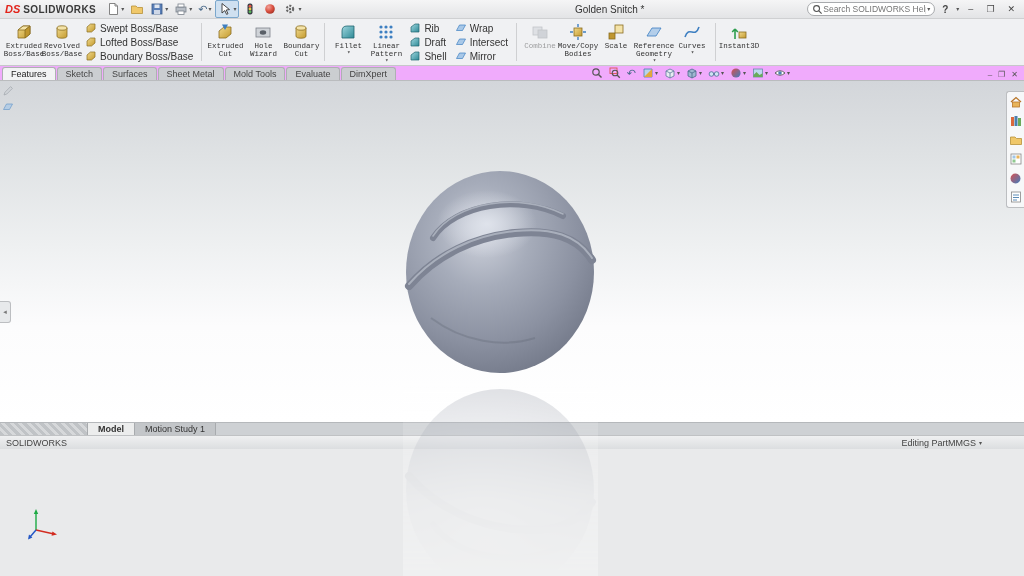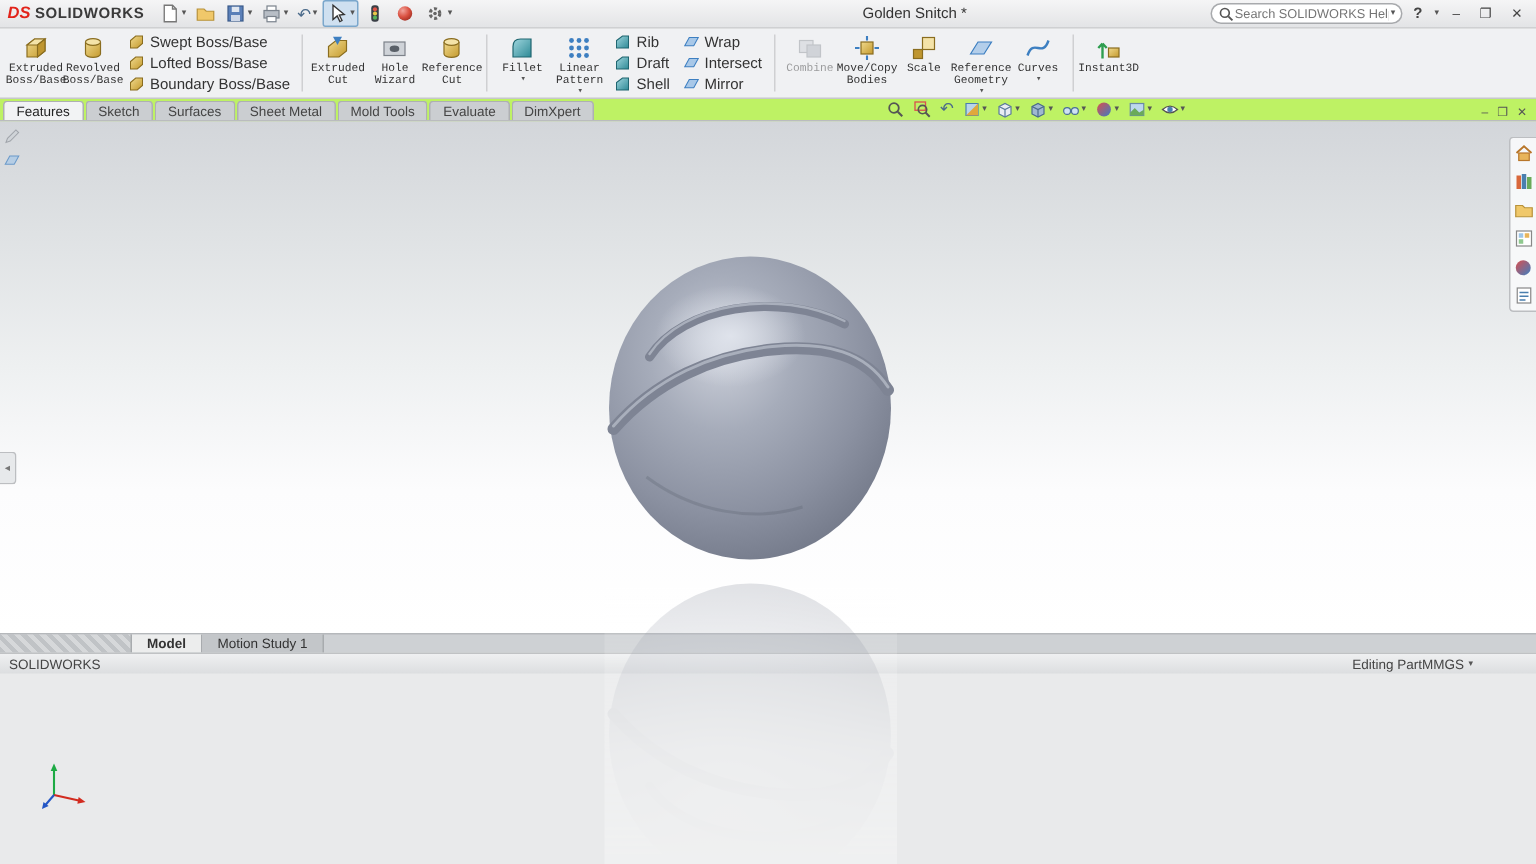--- a/index.html
+++ b/index.html
@@ -37,21 +37,21 @@
   .btn-lg { width:38px; display:flex; flex-direction:column; align-items:center;
     padding-top:3px; font-size:7.5px; line-height:1.08; text-align:center; border-radius:2px;font-family:Liberation Mono, monospace; }
   .btn-lg .ic18 { width:18px; height:18px; margin-bottom:1px; flex:0 0 18px; }
   .btn-lg.disabled { opacity:.45; }
   .stack { display:flex; flex-direction:column; justify-content:center; gap:1px; padding:0 2px; }
   .btn-sm { display:flex; align-items:center; gap:3px; font-size:10px; white-space:nowrap;
     height:13px; padding:0 2px; border-radius:2px; }
   .ic12 { width:12px; height:12px; flex:0 0 12px; }
 
   
-  .tabrow { height:15px; flex:0 0 15px; background:#bef264; border-bottom:1px solid #babcbe;
+  .tabrow { height:15px; flex:0 0 15px; background:#f0abfc; border-bottom:1px solid #babcbe;
     display:flex; align-items:flex-end; padding:0 2px; }
   .cmtabs { display:flex; align-items:flex-end; }
   .cmtab { padding:1px 8px 1px; font-size:9px; background:#cbced1; border:1px solid #aeb0b3;
     border-bottom:none; border-radius:3px 3px 0 0; margin-right:1px; color:#444; }
   .cmtab.active { background:#f2f3f4; color:#222; }
   .headsup { display:flex; align-items:center; gap:4px; margin:0 auto; padding-bottom:1px; }
   .hu-btn { display:flex; align-items:center; padding:0 1px; }
   .docwin { display:flex; align-items:center; gap:6px; padding:0 4px 1px; }
   .docwin span { font-size:8px; color:#555; }
 
@@ -404,21 +404,21 @@
       <div class="btn-lg">
         <svg class="ic18">
             <use href="#s-hole"></use>
           </svg>
         <span>Hole Wizard</span>
       </div>
       <div class="btn-lg">
         <svg class="ic18">
             <use href="#s-cyl"></use>
           </svg>
-        <span>Reference Cut</span>
+        <span>Boundary Cut</span>
       </div>
     </div>
     <div class="rdivider"></div>
     <div class="rgroup">
       <div class="btn-lg">
         <svg class="ic18">
             <use href="#s-fillet"></use>
           </svg>
         <span>Fillet</span>
         <span class="caret">▾</span>

